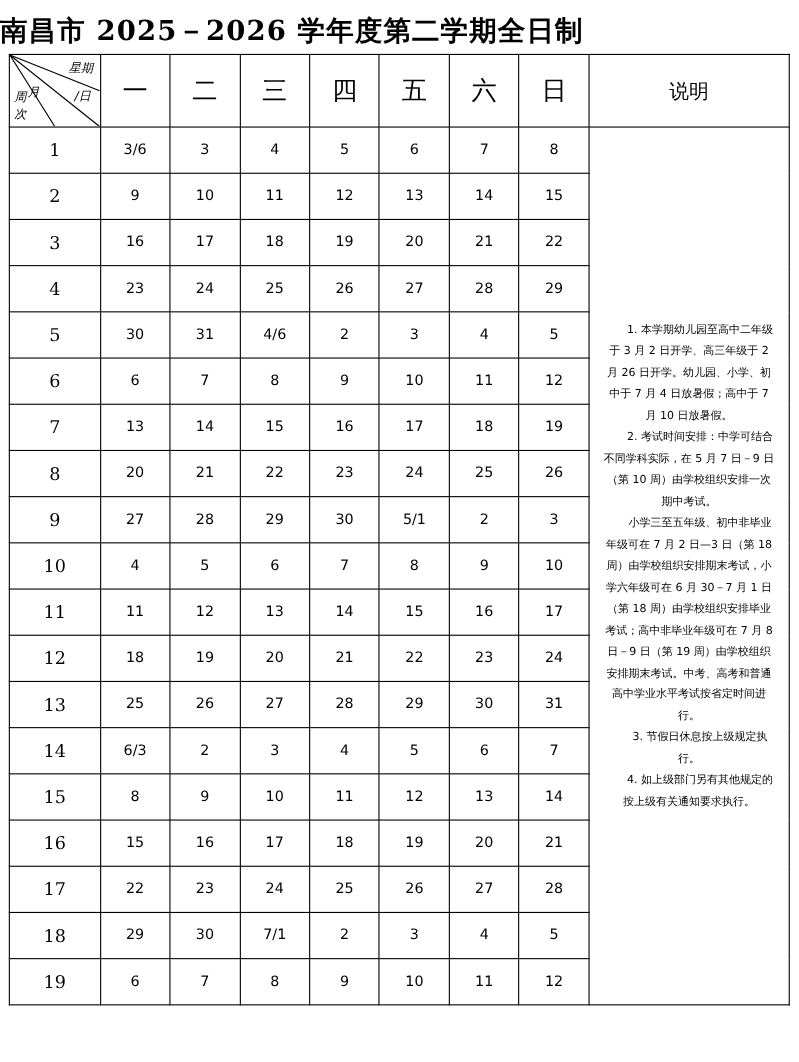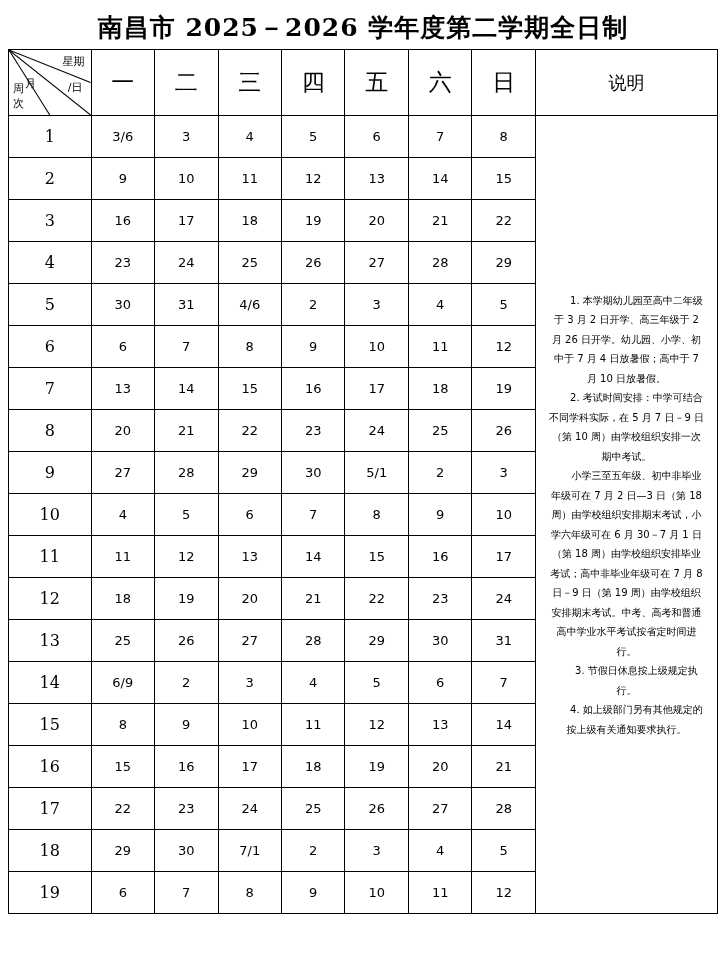--- a/index.html
+++ b/index.html
@@ -14,21 +14,20 @@
     color: #000000;
     overflow: hidden;
   }
   .page {
     width: 726px;
     height: 965px;
     position: relative;
     box-sizing: border-box;
   }
   .title {
-    text-align: center;
     font-family: "DejaVu Serif", "Liberation Serif", serif;
     font-weight: bold;
     font-size: 25px;
     line-height: 1.25;
     letter-spacing: 1px;
     padding-top: 12px;
     padding-bottom: 6px;
   }
   .title .line2 {
     display: block;
@@ -73,20 +72,21 @@
   .corner .diag {
     position: absolute;
     left: 0; top: 0;
     width: 100%; height: 100%;
   }
   .corner .lbl {
     position: absolute;
     font-size: 11px;
     font-family: "DejaVu Sans", "Liberation Sans", sans-serif;
     white-space: nowrap;
+    font-style: italic;
   }
   .corner .lbl-week { right: 6px; top: 4px; }
   .corner .lbl-month { left: 16px; top: 26px; }
   .corner .lbl-date { right: 8px; top: 30px; }
   .corner .lbl-ord { left: 4px; bottom: 4px; }
 
   .row { height: 42px; }
   .wk {
     font-family: "DejaVu Serif", "Liberation Serif", serif;
     font-size: 16px;
@@ -284,21 +284,21 @@
             <td class="dy">25</td>
             <td class="dy">26</td>
             <td class="dy">27</td>
             <td class="dy">28</td>
             <td class="dy">29</td>
             <td class="dy">30</td>
             <td class="dy">31</td>
           </tr>
           <tr class="row">
             <td class="wk">14</td>
-            <td class="dy">6/9</td>
+            <td class="dy">6/3</td>
             <td class="dy">2</td>
             <td class="dy">3</td>
             <td class="dy">4</td>
             <td class="dy">5</td>
             <td class="dy">6</td>
             <td class="dy">7</td>
           </tr>
           <tr class="row">
             <td class="wk">15</td>
             <td class="dy">8</td>

